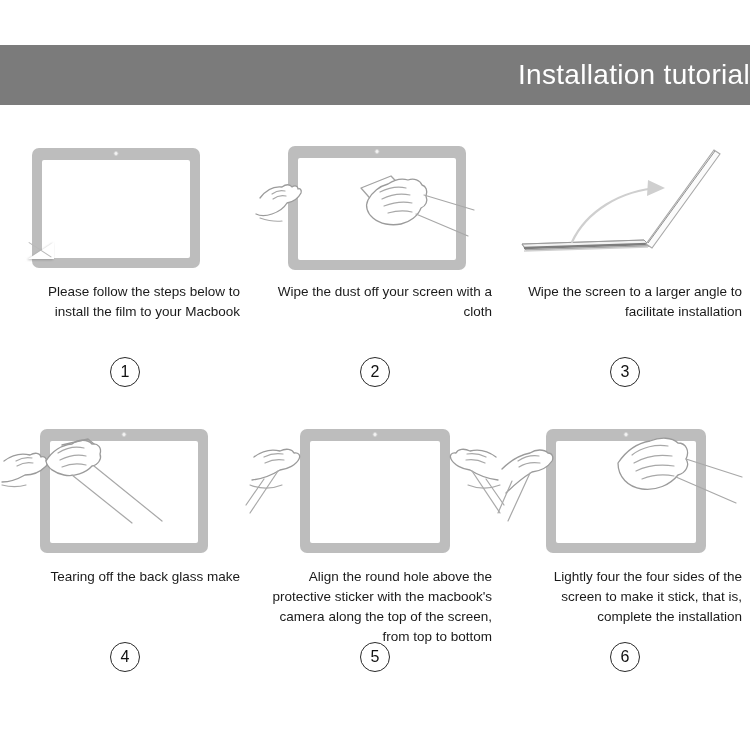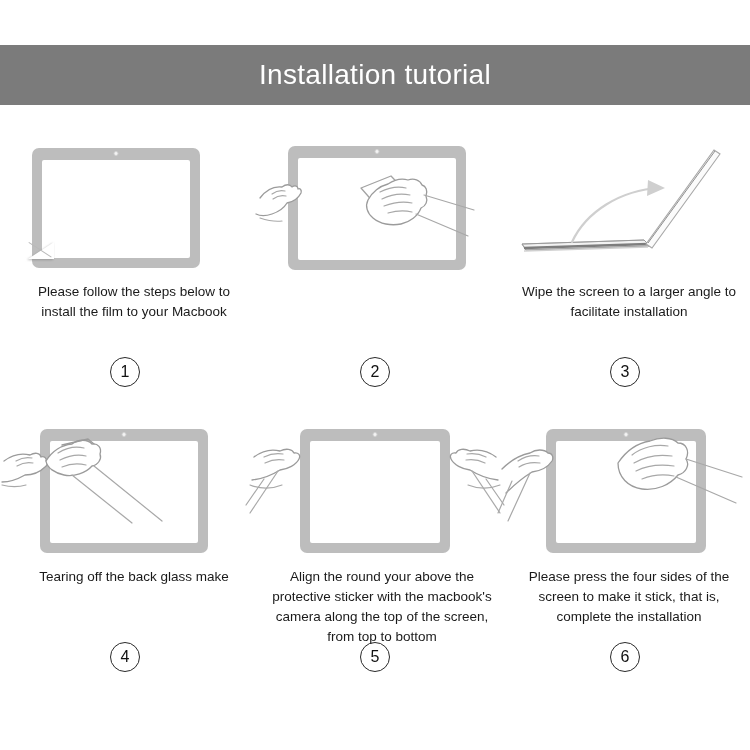--- a/index.html
+++ b/index.html
@@ -16,21 +16,21 @@
   }
 
   
   #header-band {
     position: absolute;
     left: 0; top: 45px;
     width: 750px; height: 60px;
     background: #7b7b7b;
     display: flex;
     align-items: center;
-    justify-content: center;
+    justify-content: flex-end;
   }
   #header-title {
     color: #ffffff;
     font-size: 28px;
     font-weight: 400;
     letter-spacing: 0.3px;
     line-height: 1;
   }
 
   
@@ -57,21 +57,21 @@
     margin-top: 12px;
   }
 
   
   .caption {
     width: 212px;
     margin-top: 10px;
     font-size: 13.5px;
     line-height: 20px;
     color: #1a1a1a;
-    text-align: center;
+    text-align: right;
     align-self: flex-start;
     margin-left: 28px;
   }
   .step-cell.col2 .caption { margin-left: 22px; width: 220px; }
   .step-cell.col3 .caption { margin-left: 16px; width: 226px; }
 
   
   .num-circle {
     position: absolute;
     left: 50%;
@@ -184,20 +184,21 @@
             <path class="ln2" d="M122,67 C130,63 140,61 150,63"></path>
             <path class="ln2" d="M124,74 C132,71 142,69 152,71"></path>
             <path class="ln2" d="M128,81 C135,79 144,78 152,80"></path>
 
             <path class="ln2" d="M164,63 L214,78"></path>
             <path class="ln2" d="M156,82 L208,104"></path>
           </g>
         </svg>
       </div>
 
+      <div class="caption">Wipe the dust off your screen with a cloth</div>
       <div class="num-circle">2</div>
     </div>
 
     <div class="step-cell col3">
       <div class="illus">
         <svg style="position:absolute; left:0; top:0;" width="230" height="140" viewBox="0 0 230 140">
 
           <g>
             <path d="M12,112 L134,108 L140,114 L16,118 Z" fill="#f2f2f2" stroke="#b4b4b4" stroke-width="1"></path>
             <path d="M12,112 L134,108 L140,114 L16,118 Z" fill="none" stroke="#9a9a9a" stroke-width="1"></path>
@@ -284,21 +285,21 @@
                                        C218,58 228,62 238,63"></path>
             <path class="ln2" d="M226,40 C220,37 213,36 207,37"></path>
             <path class="ln2" d="M225,46 C219,43 212,42 206,43"></path>
             <path class="ln2" d="M240,68 C230,72 218,72 208,68"></path>
             <path class="ln2" d="M212,54 L240,96"></path>
             <path class="ln2" d="M226,62 L244,88"></path>
           </g>
         </svg>
       </div>
 
-      <div class="caption">Align the round your above the protective sticker with the macbook's camera along the top of the screen, from top to bottom</div>
+      <div class="caption">Align the round hole above the protective sticker with the macbook's camera along the top of the screen, from top to bottom</div>
       <div class="num-circle">5</div>
     </div>
 
     <div class="step-cell col3">
       <div class="illus">
         <div class="device" style="left:36px; top:12px; width:160px; height:124px;">
           <div class="screen" style="left:10px; top:12px; right:10px; bottom:10px;"></div>
           <div class="cam" style="top:3px;"></div>
         </div>
 
@@ -321,18 +322,18 @@
             <path class="ln2" d="M122,38 C132,30 146,27 158,29"></path>
             <path class="ln2" d="M124,46 C134,40 148,37 162,39"></path>
             <path class="ln2" d="M126,54 C136,49 150,47 164,49"></path>
             <path class="ln2" d="M132,62 C142,58 154,57 164,59"></path>
             <path class="ln2" d="M176,42 L232,60"></path>
             <path class="ln2" d="M166,60 L226,86"></path>
           </g>
         </svg>
       </div>
 
-      <div class="caption">Please press the four sides of the screen to make it stick, that is, complete the installation</div>
+      <div class="caption">Lightly four the four sides of the screen to make it stick, that is, complete the installation</div>
       <div class="num-circle">6</div>
     </div>
 
   </div>
 </div>
 
 </body></html>

